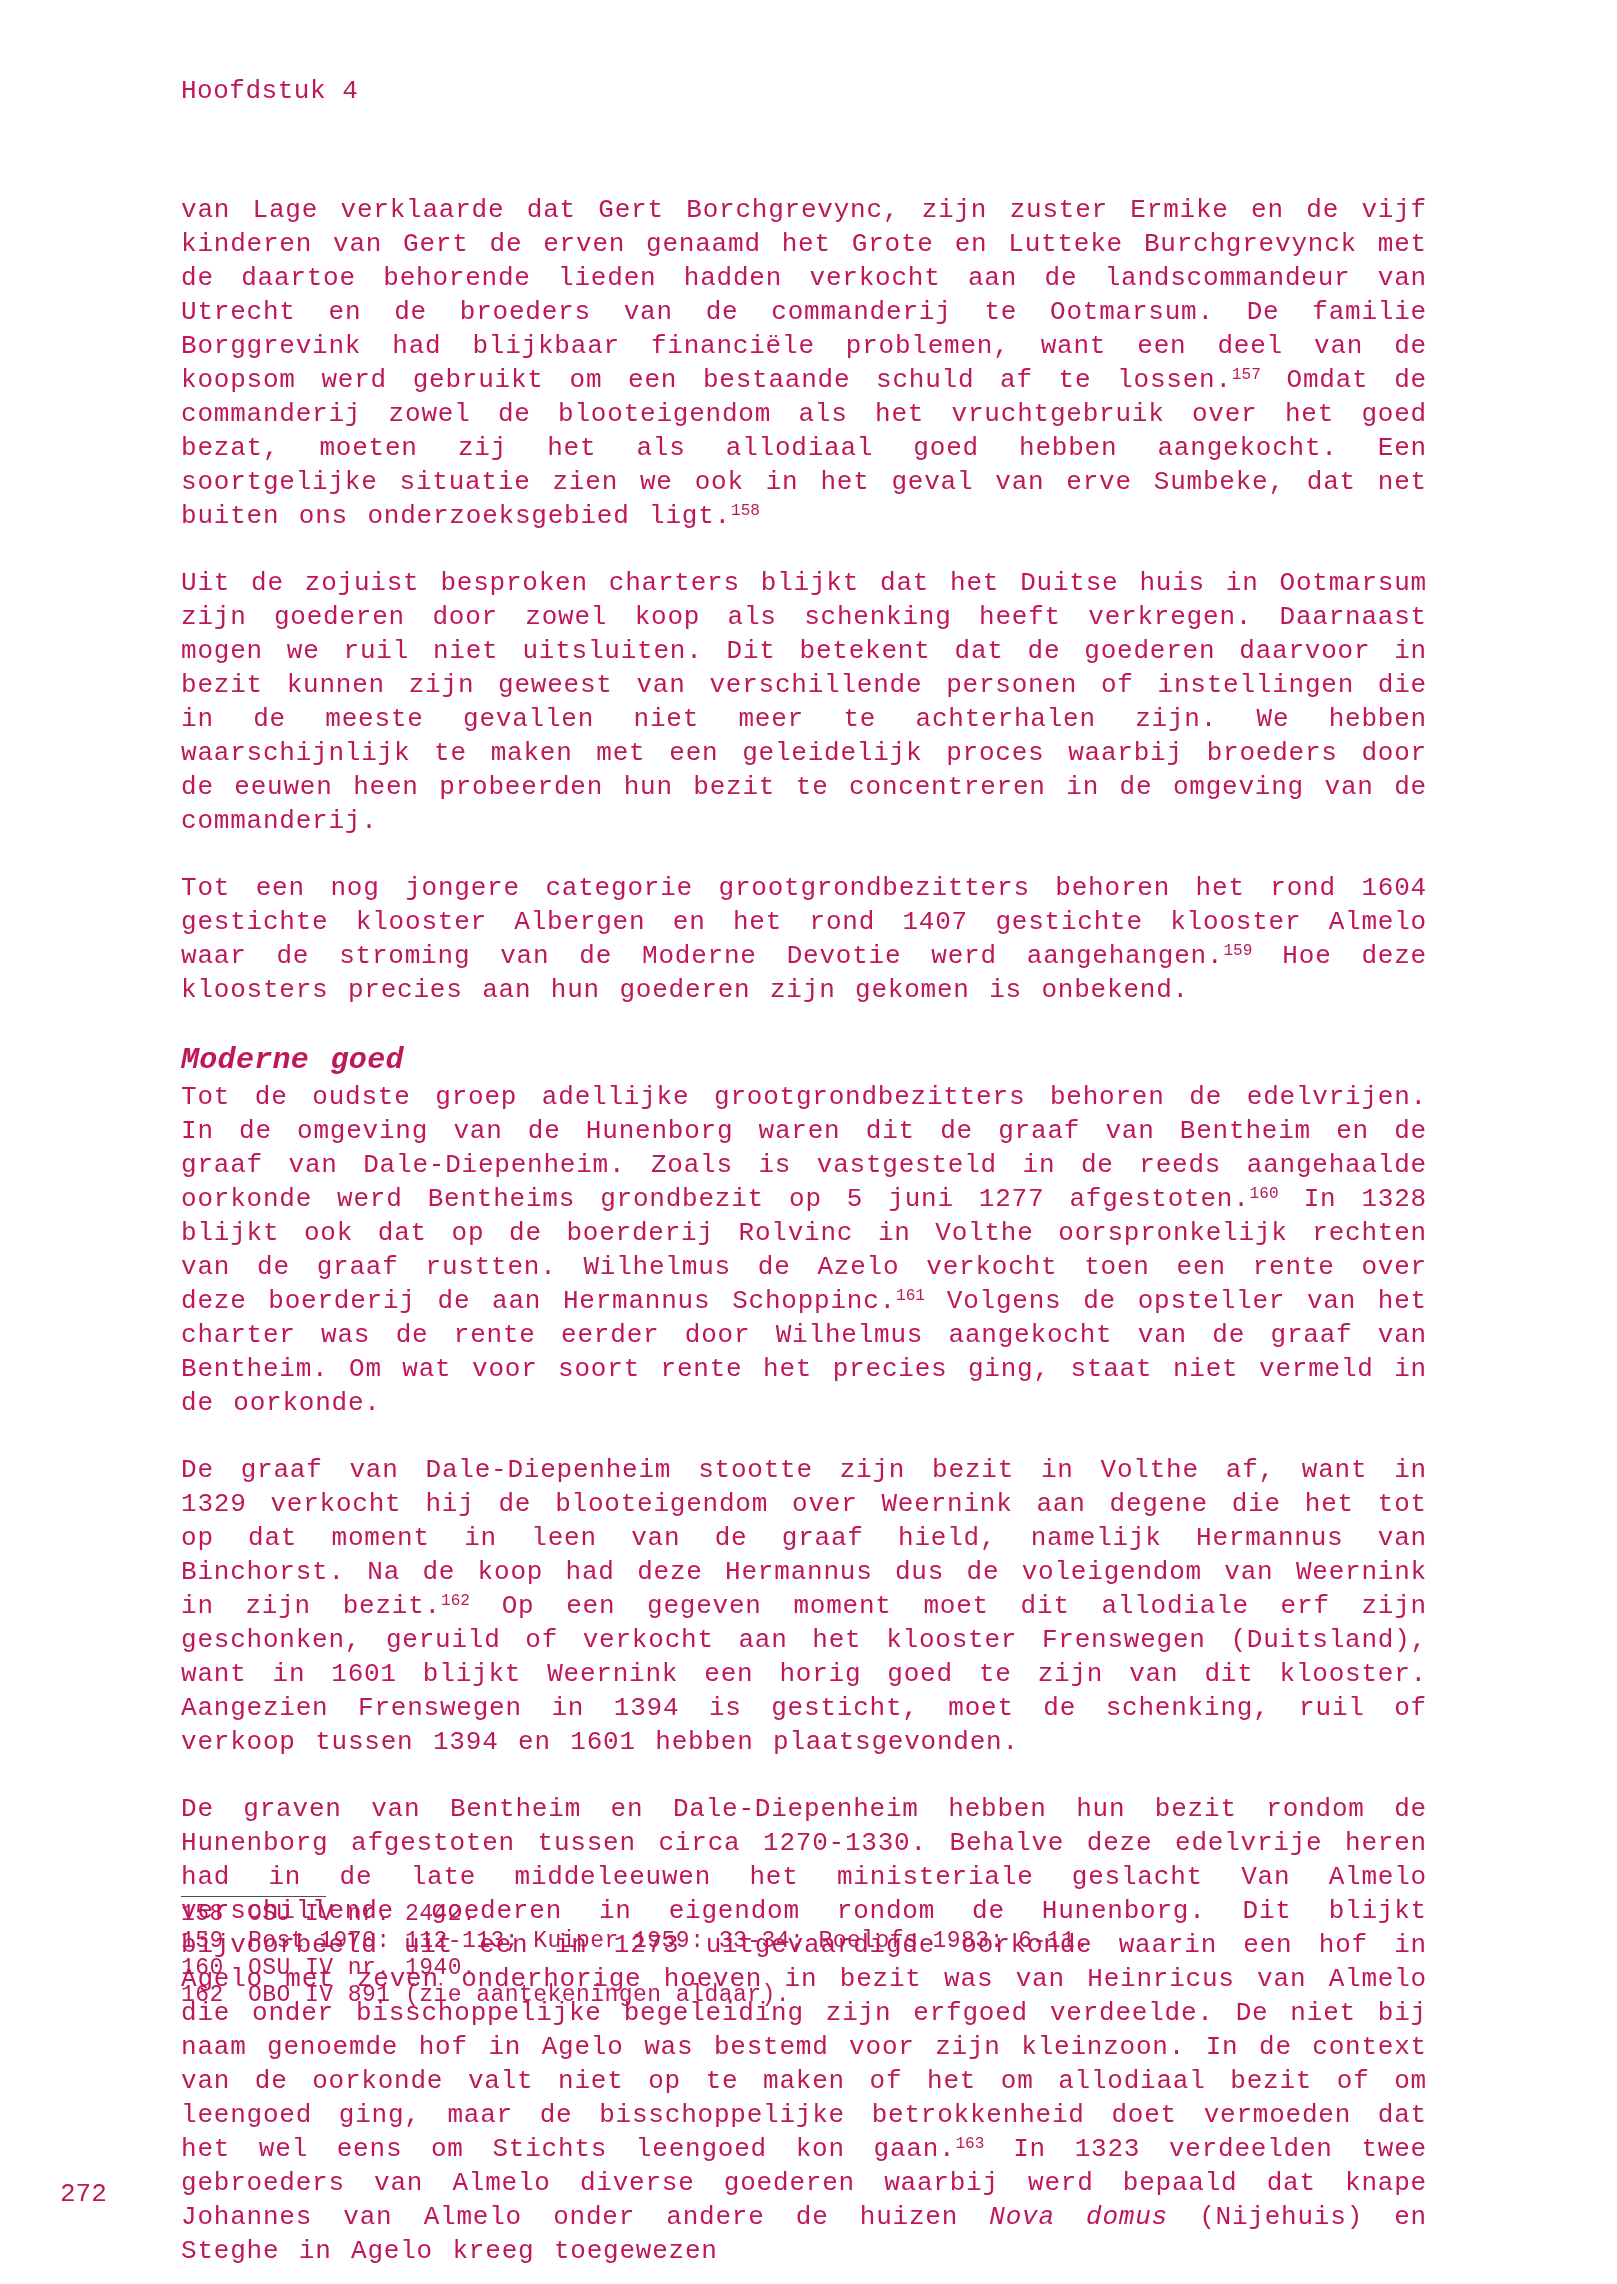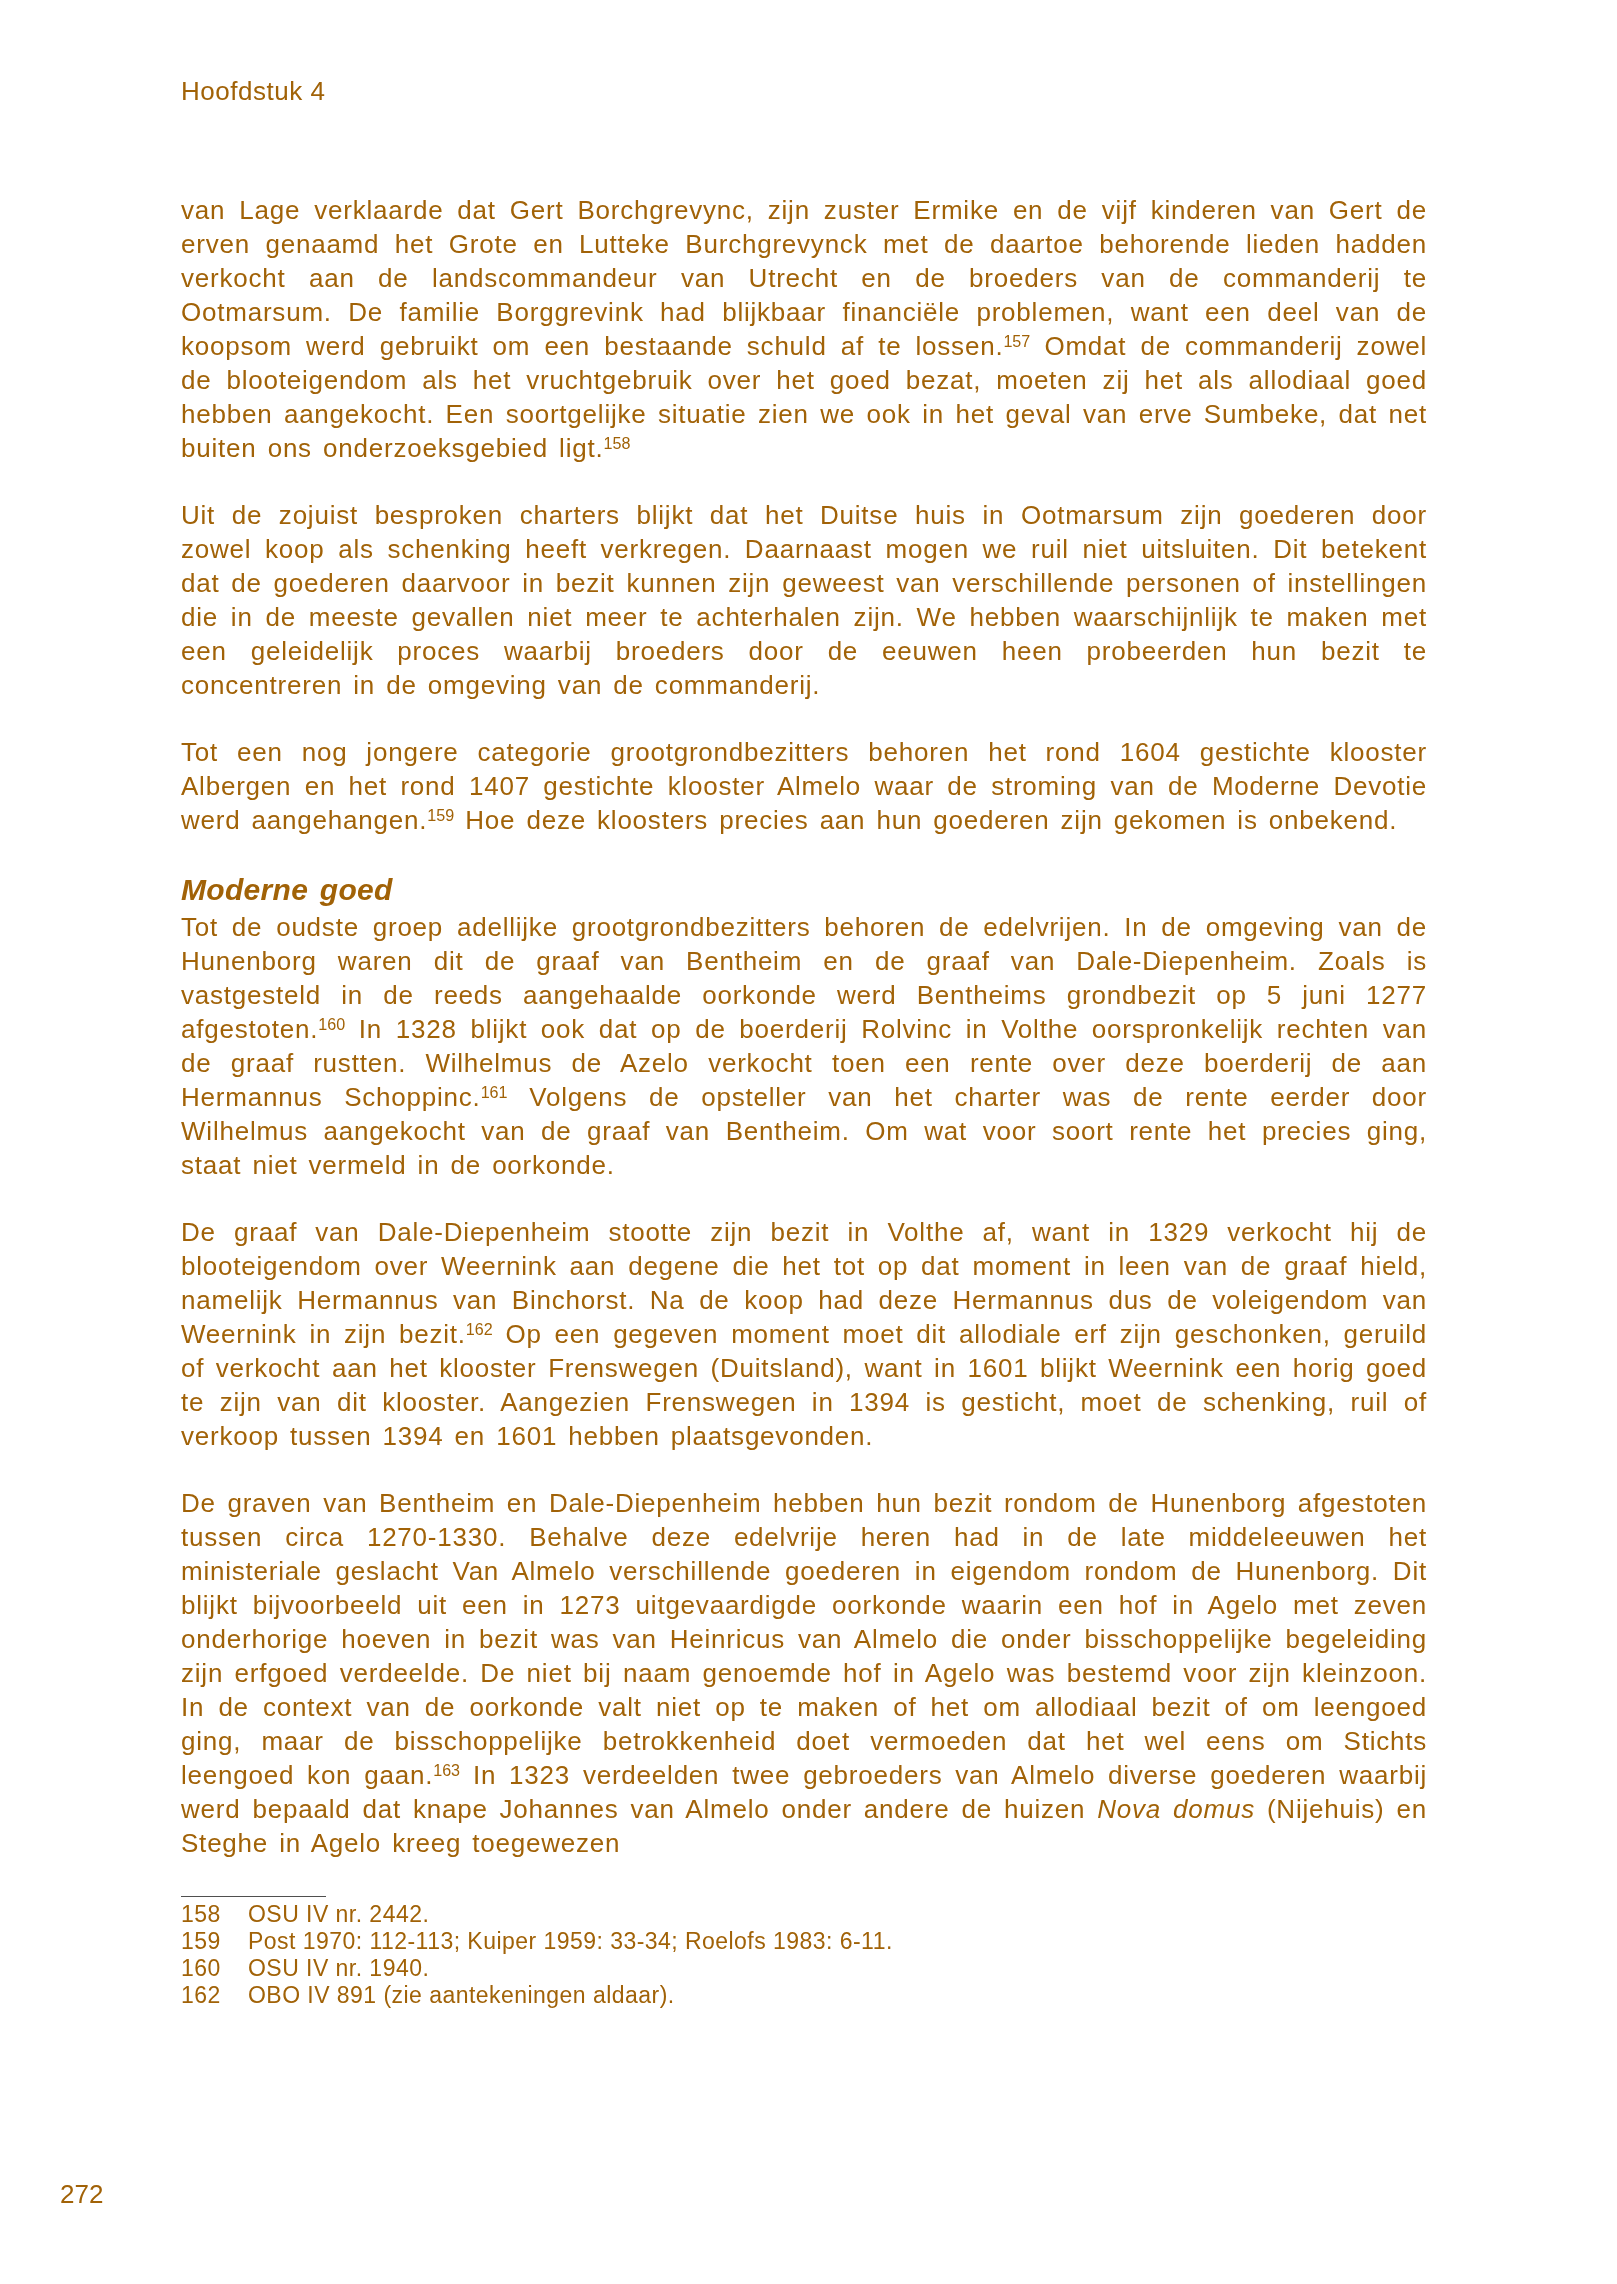--- a/index.html
+++ b/index.html
@@ -1,21 +1,21 @@
 <!DOCTYPE html>
 <html lang="nl" style="font-size:12px"><head>
 <meta charset="utf-8">
 <style>
   html, body { margin:0; padding:0; background:#ffffff; }
   .page {
     position:relative;
     width:1618px; height:2284px;
     background:#ffffff;
-    color:#a16207;
-    font-family:Liberation Sans, sans-serif;
+    color:#be185d;
+    font-family:Liberation Mono, monospace;
     overflow:hidden;
   }
   .chapter-header {
     position:absolute; left:181px; top:75px;
     font-size:26px; line-height:33px; letter-spacing:0.02em;
   }
   .body-block {
     position:absolute; left:181px; top:193px; width:1246px;
     font-size:26px; line-height:34px;
     text-align:justify;

